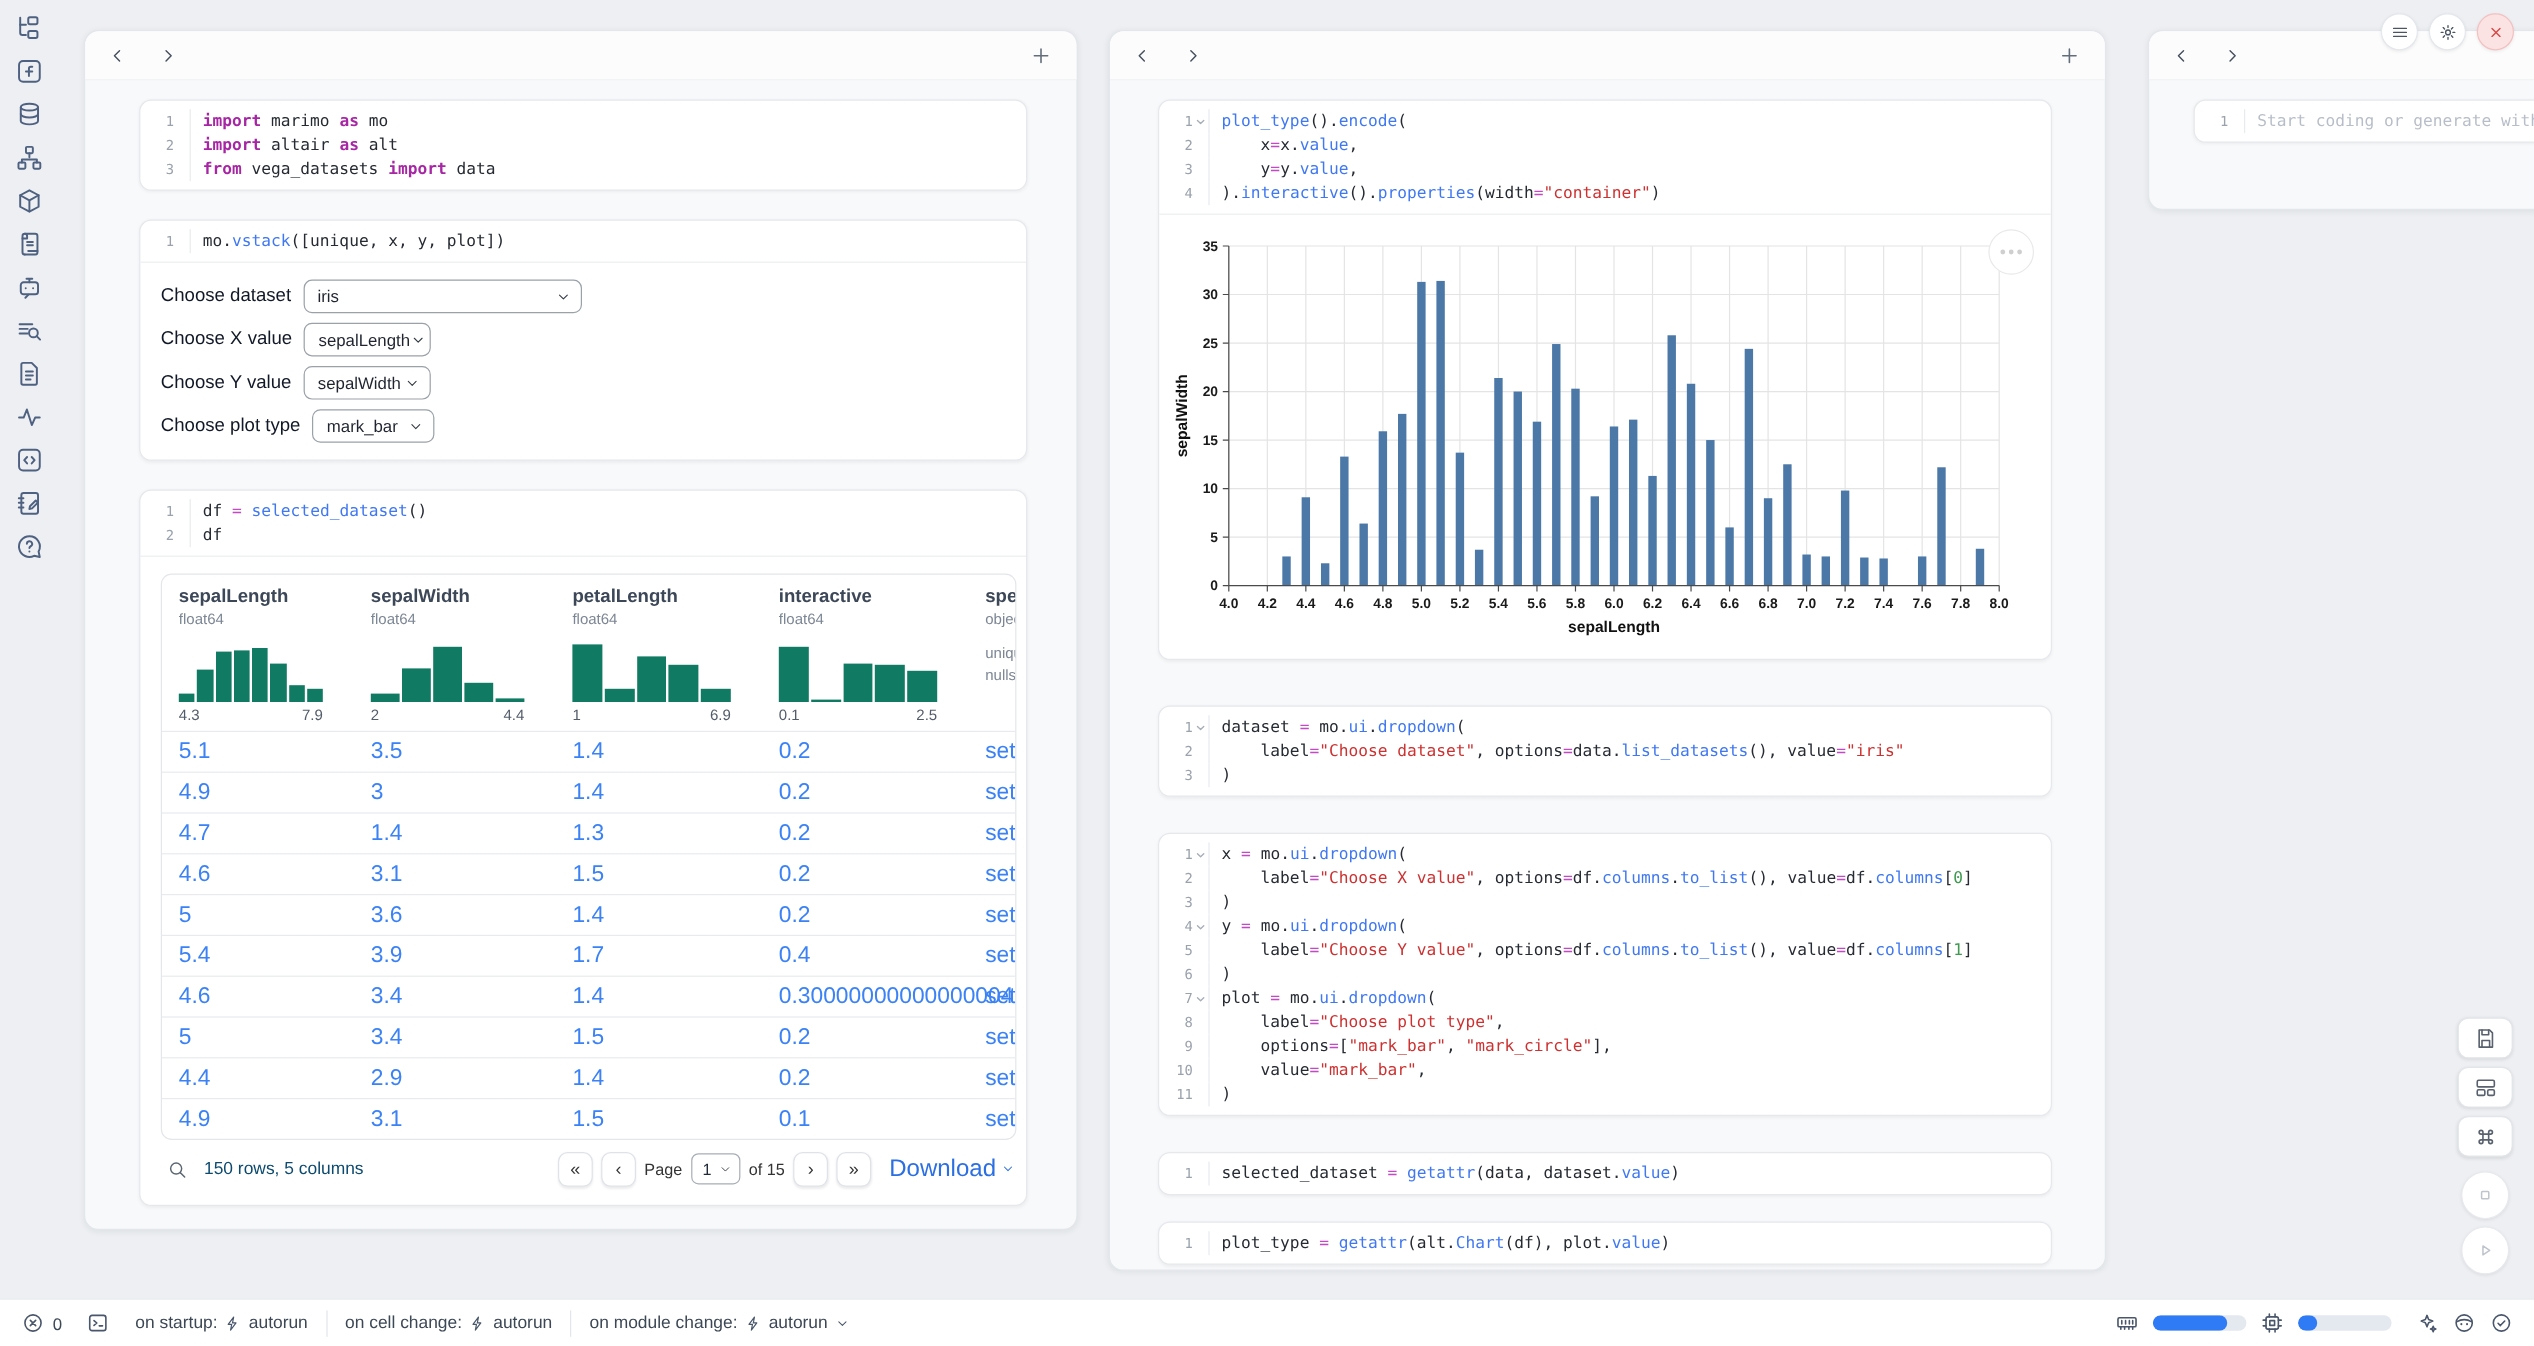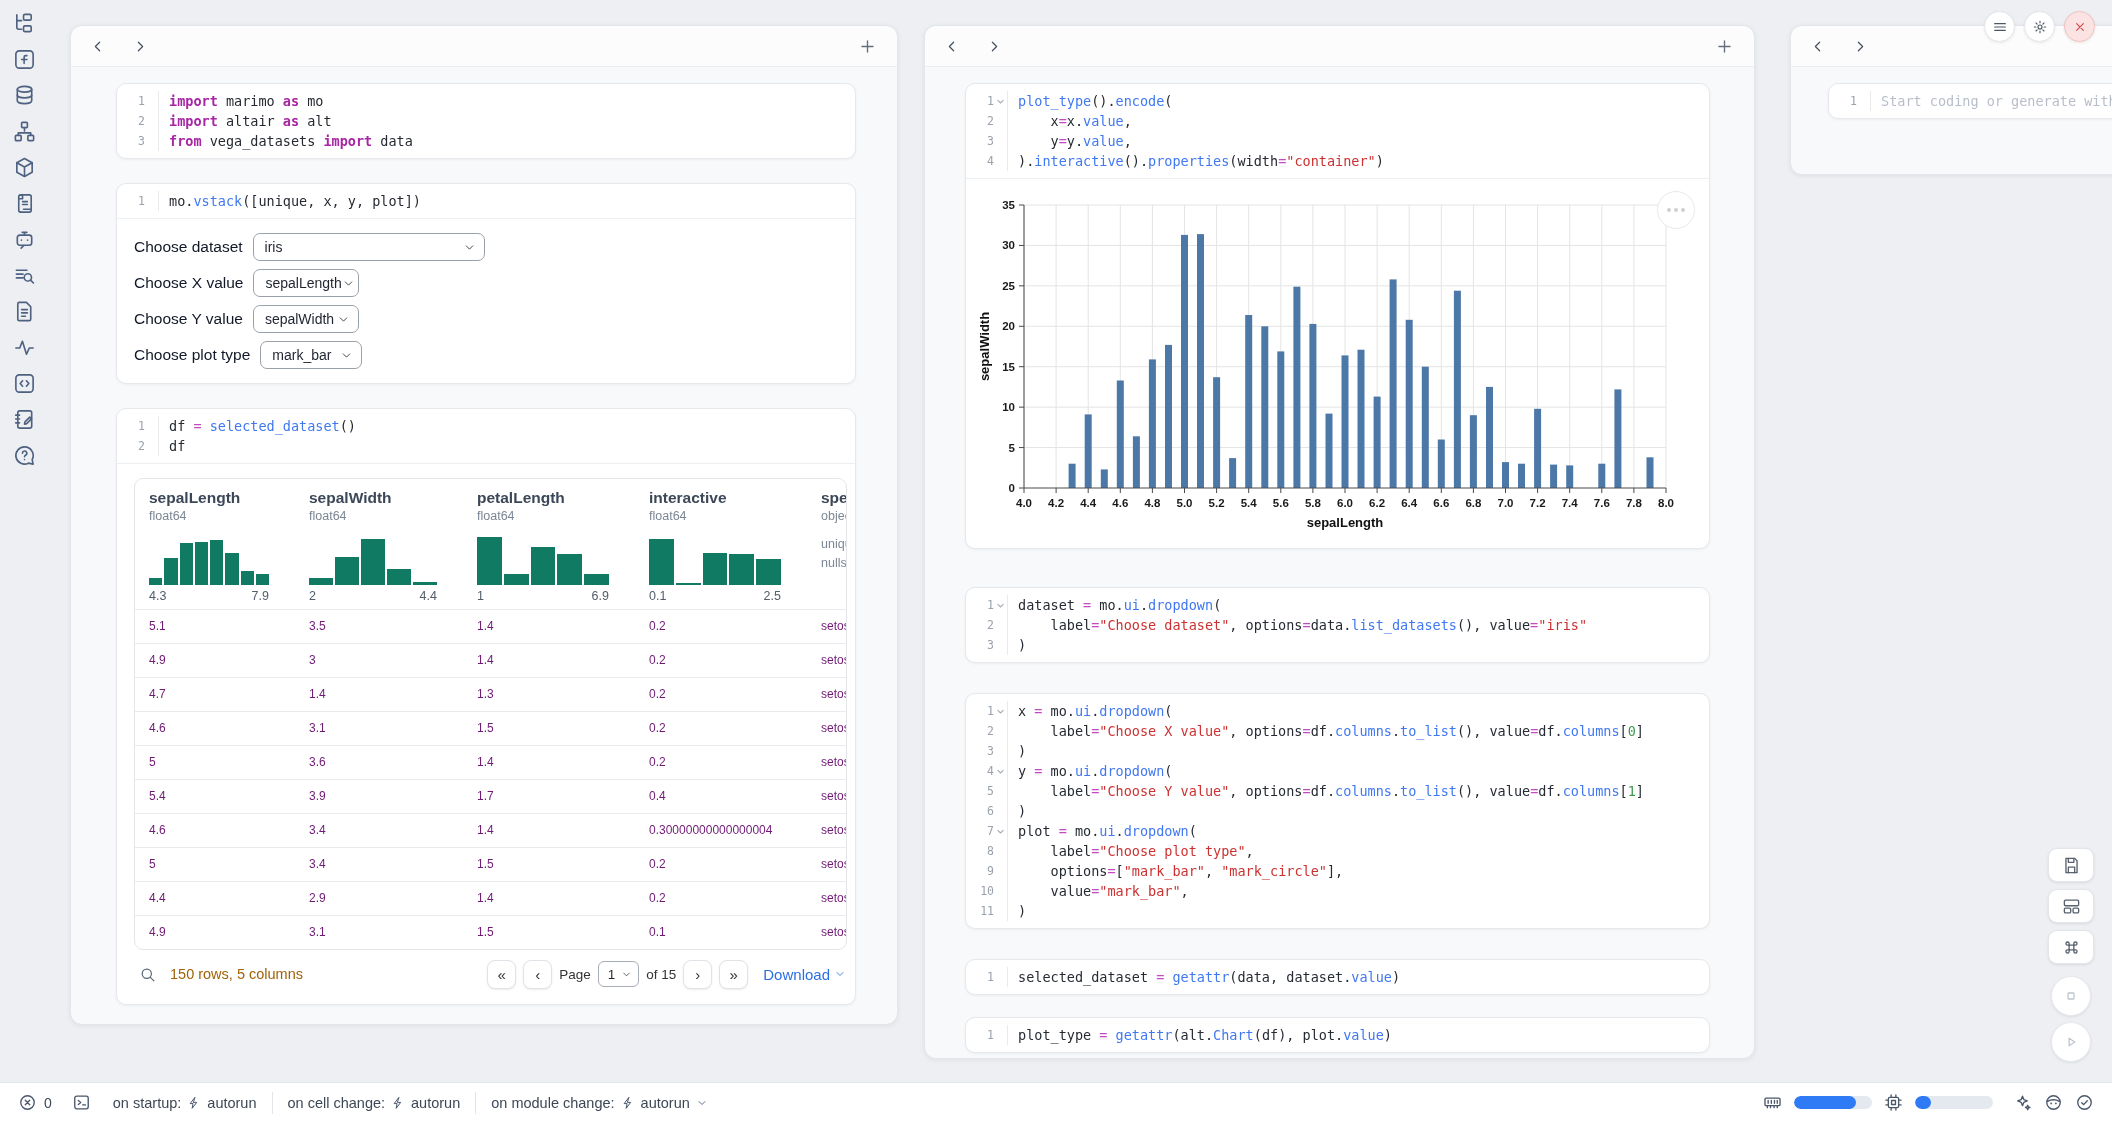--- a/index.html
+++ b/index.html
@@ -67,35 +67,35 @@
 .t-head{display:flex}
 .t-th{flex:none;padding:10px 0 6px 14px}
 .th-title{font-weight:bold;font-size:15.5px;color:#3c4758;white-space:nowrap}
 .th-dtype{font-size:12.5px;color:#7c8694;margin-top:2px;white-space:nowrap}
 .hist{display:flex;align-items:flex-end;gap:2px;height:54px;margin-top:8px;width:calc(100% - 26px)}
 .hist .hbar{flex:1;background:var(--teal)}
 .range{display:flex;justify-content:space-between;width:calc(100% - 26px);
   font-size:12.5px;color:#525c6a;margin-top:4px}
 .th-meta{font-size:12.5px;color:#7c8694;margin-top:12px;line-height:19px;white-space:nowrap}
 .t-row{display:flex;border-top:1px solid #e8eaee}
-.t-cell{flex:none;height:33px;line-height:33px;padding-left:14px;font-size:12px;
-  color:#701a75;white-space:nowrap}
+.t-cell{flex:none;height:33px;line-height:33px;padding-left:14px;font-size:19px;
+  color:#3b82f6;white-space:nowrap}
 
 .table-footer{width:713px;display:flex;align-items:center;height:48px;gap:8px}
 .tf-search{width:17px;height:17px;color:#5b6672;margin-left:6px;cursor:pointer}
-.tf-summary{font-size:14.5px;color:#a16207;margin-left:6px}
+.tf-summary{font-size:14.5px;color:#0c4a6e;margin-left:6px}
 .pager{margin-left:auto;display:flex;align-items:center;gap:7px}
 .pg-btn{width:29px;height:29px;border:1px solid #dfe3e8;border-radius:8px;background:#fff;
   box-shadow:0 1px 2px rgba(0,0,0,.08);display:flex;align-items:center;justify-content:center;
   font-size:15px;color:#333;cursor:pointer}
 .pg-label{font-size:13.5px;color:#333}
 .pg-select{height:26px;border:1px solid #a7adb5;border-radius:6px;background:#fff;
   display:flex;align-items:center;padding:0 6px 0 9px;font-size:13.5px;gap:6px;cursor:pointer}
 .pg-select .chev{width:11px;height:11px}
-.download{color:#2b6fe3;font-size:15px;display:flex;align-items:center;gap:4px;
+.download{color:#2b6fe3;font-size:20px;display:flex;align-items:center;gap:4px;
   margin-left:8px;cursor:pointer}
 .download .chev{width:12px;height:12px;color:#2b6fe3}
 
 
 .chart-out{padding:12px 10px 8px;border-top:1px solid #eceef1;position:relative}
 #chart text{font-family:"Liberation Sans",sans-serif}
 .xt,.yt{font-size:11.5px;font-weight:700;fill:#1a1a1a}
 .xt{text-anchor:middle}.yt{text-anchor:end}
 .at{font-size:13px;font-weight:700;fill:#111;text-anchor:middle}
 .action-btn{position:absolute;top:12px;right:14px;width:38px;height:38px;border-radius:50%;

